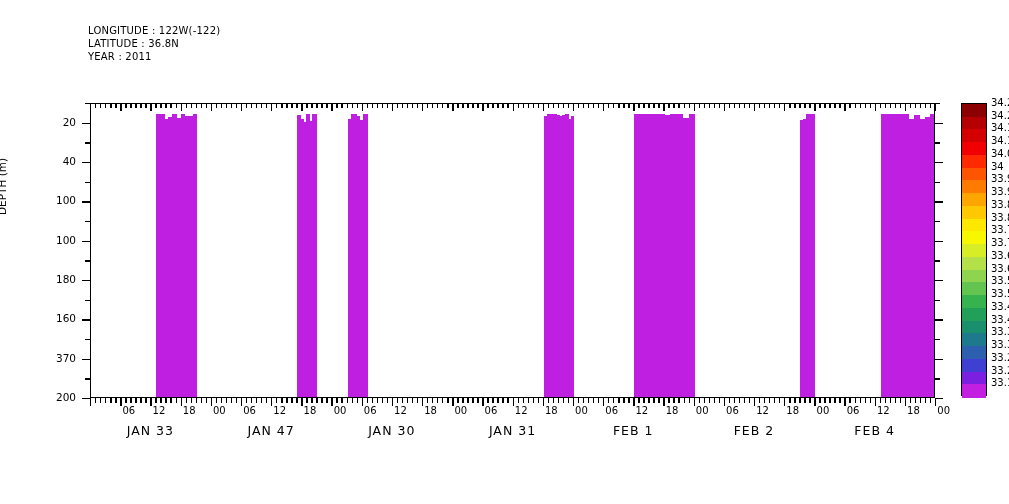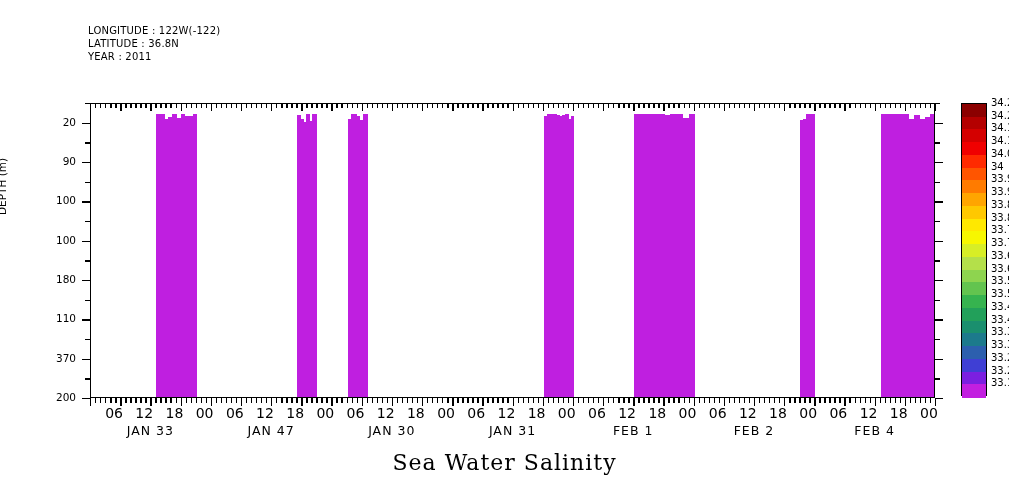--- a/index.html
+++ b/index.html
@@ -41,21 +41,21 @@
 
   .ylabel-txt{
     position:absolute;font-size:10.5px;color:#000;text-align:right;
     width:40px;white-space:nowrap;
   }
   #yaxis-title{
     position:absolute;left:-4px;top:215px;font-size:10.5px;color:#000;
     transform:rotate(-90deg);transform-origin:left top;white-space:nowrap;
   }
 
-  .hour-lbl{position:absolute;font-size:14px;color:#000;text-align:left;width:30px;white-space:nowrap;}
+  .hour-lbl{position:absolute;font-size:10px;color:#000;text-align:right;width:30px;white-space:nowrap;}
   .day-lbl{position:absolute;font-size:12.5px;color:#000;text-align:center;width:110px;white-space:nowrap;letter-spacing:1px;}
 
   
   #colorbar{position:absolute;left:961px;top:103px;width:26px;height:293px;border:1.4px solid #000;box-sizing:border-box;}
   .cb-swatch{position:absolute;left:0;width:100%;}
   .cb-lbl{position:absolute;left:991px;font-size:10px;color:#000;white-space:nowrap;}
 
   #caption{
     position:absolute;left:0;top:450px;width:1009px;text-align:center;
     font-family:"DejaVu Serif","Liberation Serif",serif;
@@ -1305,25 +1305,25 @@
       <div class="ytick" style="top: 196.667px; width: 5px; left: 0px;"></div>
       <div class="ytick" style="top: 216.333px; width: 8px; left: 0px;"></div>
       <div class="ytick" style="top: 236px; width: 5px; left: 0px;"></div>
       <div class="ytick" style="top: 255.667px; width: 8px; left: 0px;"></div>
       <div class="ytick" style="top: 275.333px; width: 5px; left: 0px;"></div>
       <div class="ytick" style="top: 295px; width: 8px; left: 0px;"></div>
     </div>
 
   <div id="y-labels">
       <div class="ylabel-txt" style="left: 36px; top: 115.667px;">20</div>
-      <div class="ylabel-txt" style="left: 36px; top: 155px;">90</div>
+      <div class="ylabel-txt" style="left: 36px; top: 155px;">40</div>
       <div class="ylabel-txt" style="left: 36px; top: 194.333px;">100</div>
       <div class="ylabel-txt" style="left: 36px; top: 233.667px;">100</div>
       <div class="ylabel-txt" style="left: 36px; top: 273px;">180</div>
-      <div class="ylabel-txt" style="left: 36px; top: 312.333px;">110</div>
+      <div class="ylabel-txt" style="left: 36px; top: 312.333px;">160</div>
       <div class="ylabel-txt" style="left: 36px; top: 351.667px;">370</div>
       <div class="ylabel-txt" style="left: 36px; top: 391px;">200</div>
     </div>
   <div id="yaxis-title">DEPTH (m)</div>
 
   <div id="hour-labels">
       <div class="hour-lbl" style="left: 105.179px; top: 405px;">06</div>
       <div class="hour-lbl" style="left: 135.357px; top: 405px;">12</div>
       <div class="hour-lbl" style="left: 165.536px; top: 405px;">18</div>
       <div class="hour-lbl" style="left: 195.714px; top: 405px;">00</div>
@@ -1406,14 +1406,13 @@
       <div class="cb-lbl" style="top: 288.087px;">33.5</div>
       <div class="cb-lbl" style="top: 300.826px;">33.45</div>
       <div class="cb-lbl" style="top: 313.565px;">33.4</div>
       <div class="cb-lbl" style="top: 326.304px;">33.35</div>
       <div class="cb-lbl" style="top: 339.043px;">33.3</div>
       <div class="cb-lbl" style="top: 351.783px;">33.25</div>
       <div class="cb-lbl" style="top: 364.522px;">33.2</div>
       <div class="cb-lbl" style="top: 377.261px;">33.15</div>
     </div>
 
-  <div id="caption">Sea Water Salinity</div>
 </div>
 
 </body></html>

